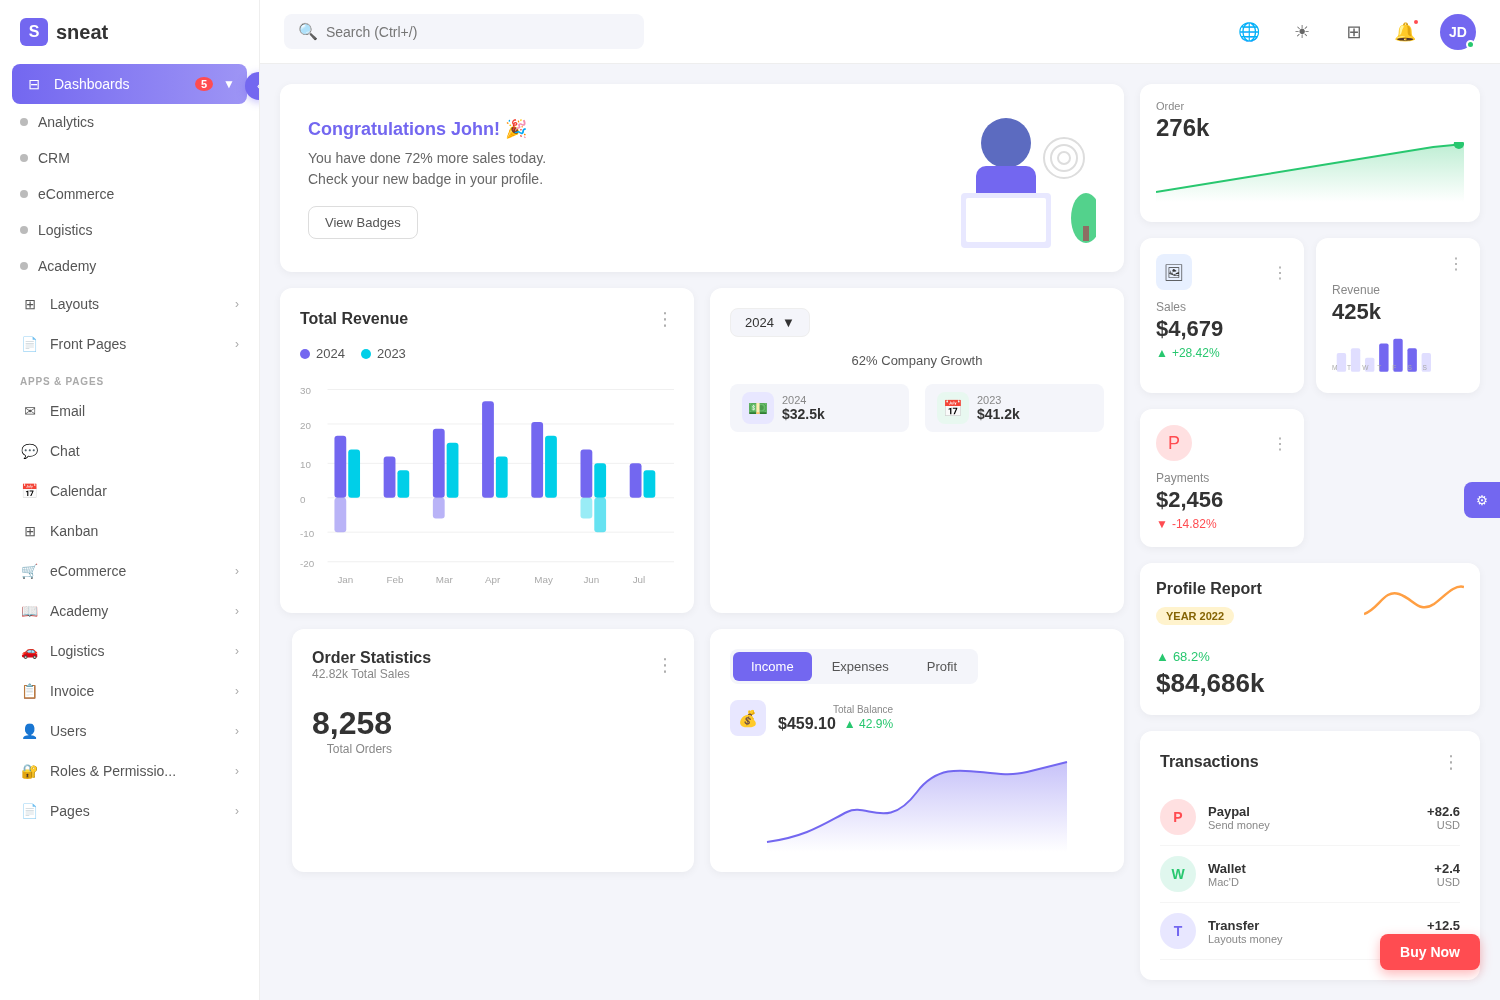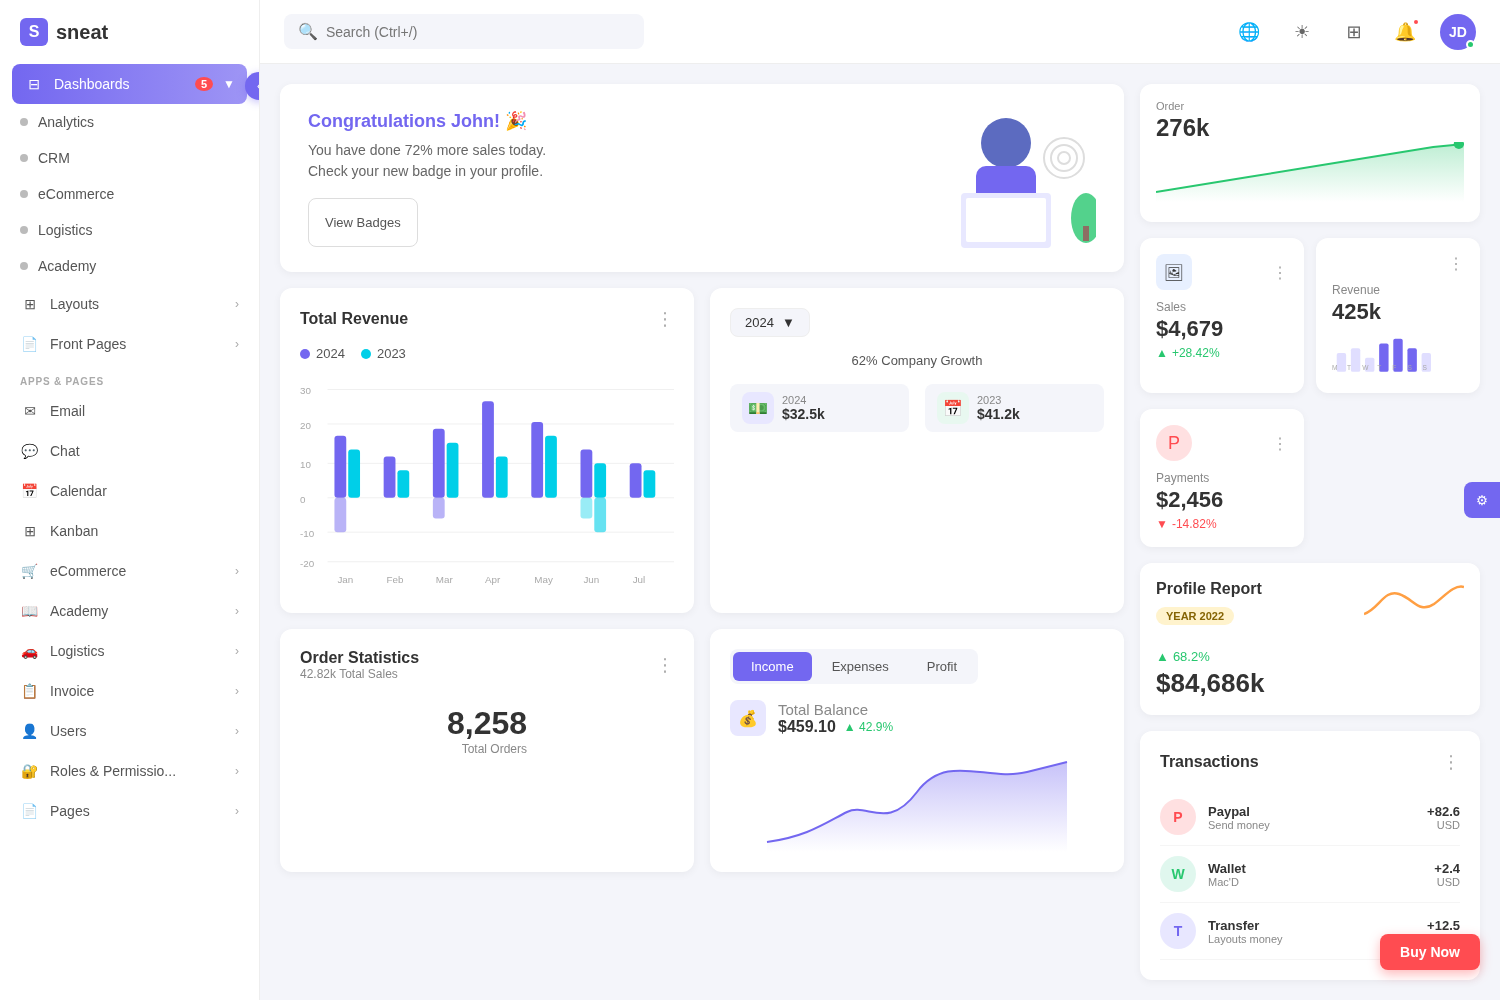--- a/index.html
+++ b/index.html
@@ -48,21 +48,21 @@
     .right-col { display: flex; flex-direction: column; gap: 16px; }
 
     
     .card { background: #fff; border-radius: 12px; padding: 20px; box-shadow: 0 2px 8px rgba(0,0,0,0.05); }
 
     
     .welcome-card { background: #fff; border-radius: 12px; padding: 24px 28px; box-shadow: 0 2px 8px rgba(0,0,0,0.05); display: flex; align-items: center; gap: 20px; position: relative; overflow: hidden; }
     .welcome-text { flex: 1; }
     .welcome-title { font-size: 18px; font-weight: 700; color: #7367f0; margin-bottom: 8px; }
     .welcome-desc { font-size: 14px; color: #666; line-height: 1.5; margin-bottom: 16px; }
-    .welcome-btn { background: #fff; border: 1px solid #ddd; border-radius: 8px; padding: 16px 16px; font-size: 13px; color: #555; cursor: pointer; }
+    .welcome-btn { background: #fff; border: 1px solid #ddd; border-radius: 8px; padding: 8px 16px; font-size: 13px; color: #555; cursor: pointer; }
     .welcome-illustration { width: 180px; height: 140px; flex-shrink: 0; }
 
     
     .two-col { display: grid; grid-template-columns: 1fr 1fr; gap: 16px; }
 
     
     .revenue-card { background: #fff; border-radius: 12px; padding: 20px; box-shadow: 0 2px 8px rgba(0,0,0,0.05); }
     .card-header { display: flex; align-items: center; justify-content: space-between; margin-bottom: 16px; }
     .card-title { font-size: 16px; font-weight: 700; color: #333; }
     .card-more { color: #aaa; font-size: 18px; cursor: pointer; }
@@ -113,21 +113,21 @@
     .profile-value { font-size: 26px; font-weight: 700; color: #333; }
     .trans-item { display: flex; align-items: center; gap: 12px; padding: 10px 0; border-bottom: 1px solid #f5f5f5; }
     .trans-icon { width: 36px; height: 36px; border-radius: 50%; display: flex; align-items: center; justify-content: center; font-size: 16px; flex-shrink: 0; }
     .trans-info { flex: 1; }
     .trans-name { font-size: 13px; font-weight: 600; color: #333; }
     .trans-desc { font-size: 11px; color: #888; }
     .trans-amount { font-size: 13px; font-weight: 600; color: #333; }
     .trans-currency { font-size: 11px; color: #888; }
 
     
-    .order-stats-card { background: #fff; border-radius: 12px; padding: 20px; box-shadow: 0 2px 8px rgba(0,0,0,0.05); }
+    .order-stats-card { background: #fff; border-radius: 12px; padding: 20px; box-shadow: 0 2px 8px rgba(0,0,0,0.05); margin-left: 12px; }
     .order-stats-num { font-size: 32px; font-weight: 700; color: #333; margin-top: 8px; }
     .order-stats-label { font-size: 12px; color: #888; text-align: right; }
 
     
     .tab-group { display: flex; background: #f4f5fa; border-radius: 8px; padding: 3px; gap: 2px; }
     .tab-btn { padding: 7px 18px; border-radius: 6px; font-size: 13px; cursor: pointer; border: none; background: transparent; color: #555; font-weight: 500; }
     .tab-btn.active { background: #7367f0; color: white; }
 
     .buy-now-btn { position: fixed; bottom: 30px; right: 20px; background: #ff4c51; color: white; border: none; border-radius: 8px; padding: 10px 20px; font-size: 14px; font-weight: 600; cursor: pointer; box-shadow: 0 4px 12px rgba(255,76,81,0.4); z-index: 1000; }
 
@@ -397,40 +397,40 @@
         <div class="bottom-row">
 
           <div class="order-stats-card">
             <div class="card-header">
               <div>
                 <div class="card-title">Order Statistics</div>
                 <div style="font-size:12px;color:#888;">42.82k Total Sales</div>
               </div>
               <span class="card-more">⋮</span>
             </div>
-            <div style="display:flex;align-items:center;gap:24px;margin-top:12px;flex-direction:column;">
+            <div style="display:flex;align-items:center;gap:24px;margin-top:12px;">
               <div>
                 <div class="order-stats-num">8,258</div>
                 <div class="order-stats-label">Total Orders</div>
               </div>
             </div>
           </div>
 
           <div class="card">
             <div class="card-header">
               <div class="tab-group">
                 <button class="tab-btn active">Income</button>
                 <button class="tab-btn">Expenses</button>
                 <button class="tab-btn">Profit</button>
               </div>
             </div>
             <div style="display:flex;align-items:center;gap:12px;margin-top:16px;">
               <div style="width:36px;height:36px;background:#e8e7ff;border-radius:8px;display:flex;align-items:center;justify-content:center;">💰</div>
               <div>
-                <div style="font-size:15px;color:#888;">Total Balance</div>
+                <div style="font-size:10px;color:#888;text-align:right;">Total Balance</div>
                 <div style="display:flex;align-items:center;gap:8px;">
                   <span style="font-size:16px;font-weight:700;">$459.10</span>
                   <span class="up" style="font-size:12px;">▲ <span>42.9%</span></span>
                 </div>
               </div>
             </div>
 
             <div style="margin-top:16px;height:100px;display:flex;align-items:flex-end;justify-content:center;">
               <svg width="100%" height="100" viewBox="0 0 300 100">
                 <defs>

